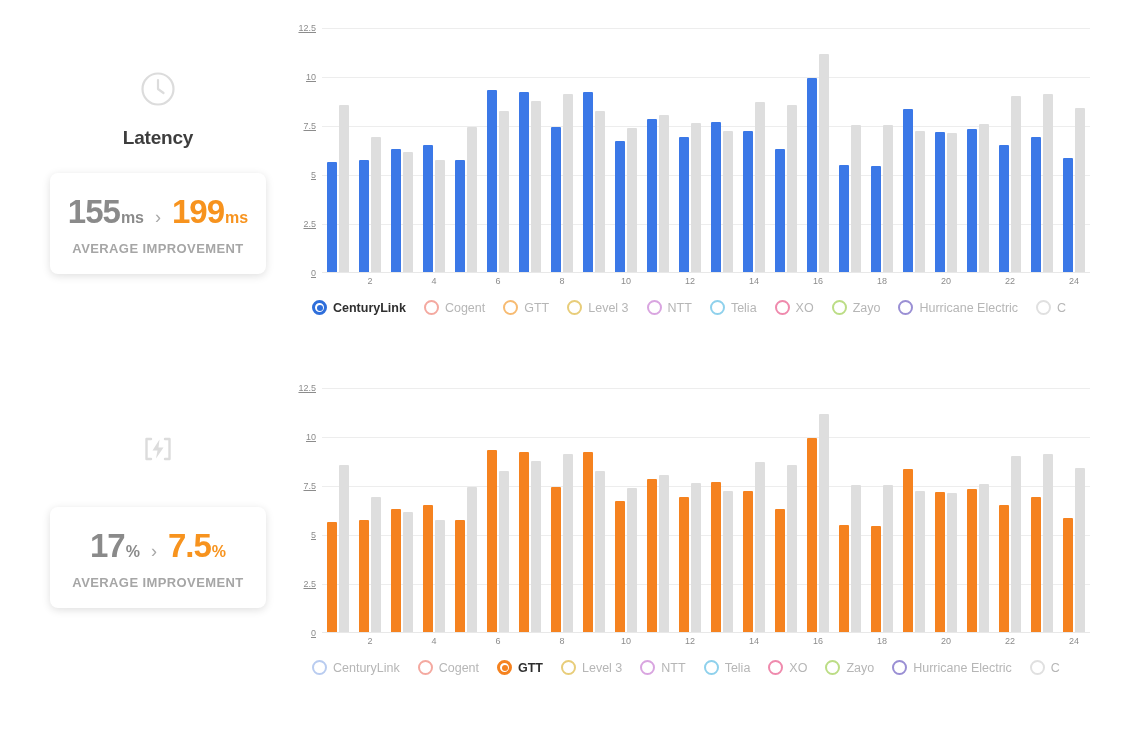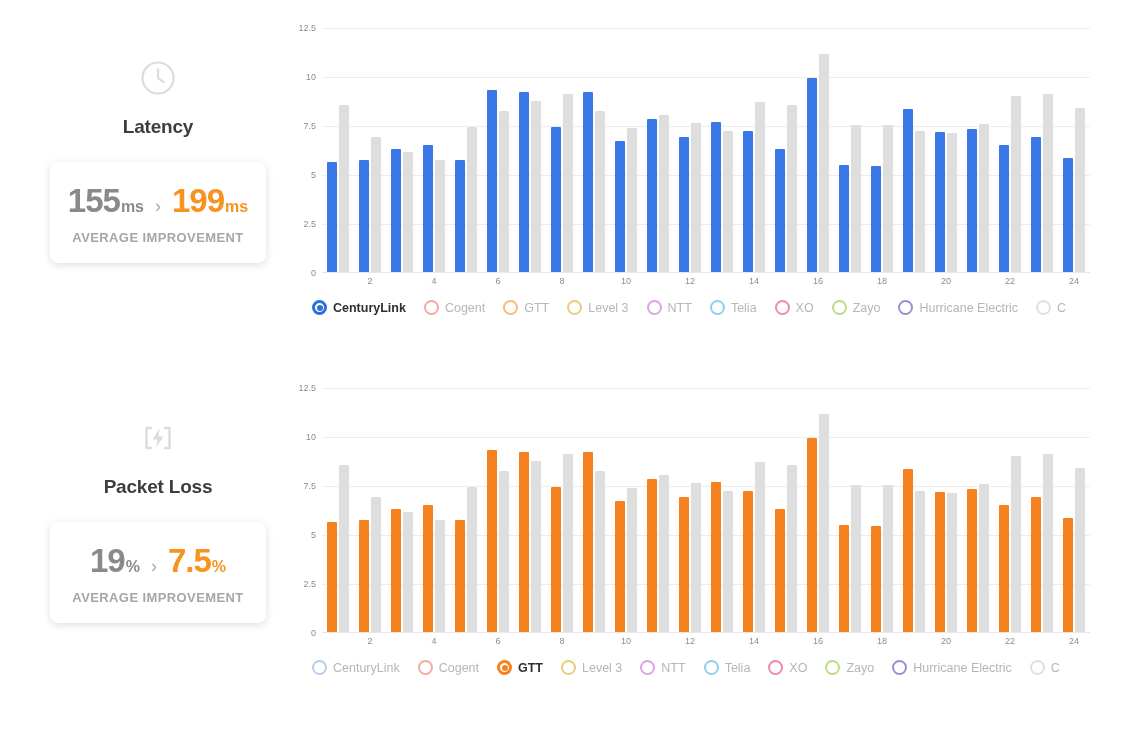--- a/index.html
+++ b/index.html
@@ -11,21 +11,21 @@
   }
   .page { position: relative; width: 1124px; height: 729px; }
 
   
   .panel { position: absolute; left: 0; width: 1124px; height: 348px; }
   #panel-latency { top: 18px; }
   #panel-packet { top: 378px; }
 
   
   .summary {
-    position: absolute; left: 30px; top: 4px;
+    position: absolute; left: 30px; top: 15px;
     width: 256px;
     display: flex; flex-direction: column; align-items: center;
   }
   .summary-icon { width: 40px; height: 40px; margin-top: 36px; opacity: 1; }
   .summary-title {
     margin-top: 16px;
     font-size: 19px; font-weight: bold; line-height: 26px;
     color: #3d3d3d; text-align: center; letter-spacing: -0.2px;
     max-width: 200px;
   }
@@ -55,20 +55,21 @@
 
   
   .chart-wrap { position: absolute; left: 290px; top: 10px; width: 810px; }
   .chart-area { position: relative; height: 255px; width: 800px; }
   .y-labels { position: absolute; left: 0; top: 0; width: 26px; height: 245px; }
   .y-label {
     position: absolute; right: 0;
     font-size: 9px; color: #8c8c8c; text-align: left;
     transform: translateY(-50%);
     white-space: nowrap;
+    text-decoration: underline;
   }
   .plot {
     position: absolute; left: 32px; top: 0; right: 0; height: 245px;
     border-bottom: 1px solid #e8e8e8;
   }
   .gridline { position: absolute; left: 0; right: 0; height: 1px; background: #ededed; }
   .bars { position: absolute; left: 0; right: 0; bottom: 0; top: 0; display: flex; align-items: flex-end; }
   .group { flex: 1 1 0; height: 100%; display: flex; align-items: flex-end; justify-content: center; gap: 2px; position: relative; }
   .bar { width: 10px; border-radius: 1px 1px 0 0; }
   .bar.primary-blue { background: #3b78e7; }
@@ -366,26 +367,25 @@
 
     <div class="summary">
       <div class="summary-icon">
         <svg viewBox="0 0 40 40" width="40" height="40">
           <path d="M13 10 L8.5 10 L8.5 30 L13 30" fill="none" stroke="#dcdcdc" stroke-width="2.4" stroke-linecap="round" stroke-linejoin="round"></path>
           <path d="M27 10 L31.5 10 L31.5 30 L27 30" fill="none" stroke="#dcdcdc" stroke-width="2.4" stroke-linecap="round" stroke-linejoin="round"></path>
           <path d="M21.5 10.5 L14.5 21.5 L19.5 21.5 L18 29.5 L25.5 18.5 L20.5 18.5 Z" fill="#dcdcdc"></path>
         </svg>
       </div>
       <div class="summary-title">
-        <div>Packet Loss</div>
       </div>
 
       <div class="stat-card">
         <div class="stat-line">
-          <span class="stat-before">19</span>
+          <span class="stat-before">17</span>
           <span class="stat-before-unit">%</span>
           <span class="stat-arrow">›</span>
           <span class="stat-after">7.5</span>
           <span class="stat-after-unit">%</span>
         </div>
         <div class="stat-caption">AVERAGE IMPROVEMENT</div>
       </div>
     </div>
 
     <div class="chart-wrap">

